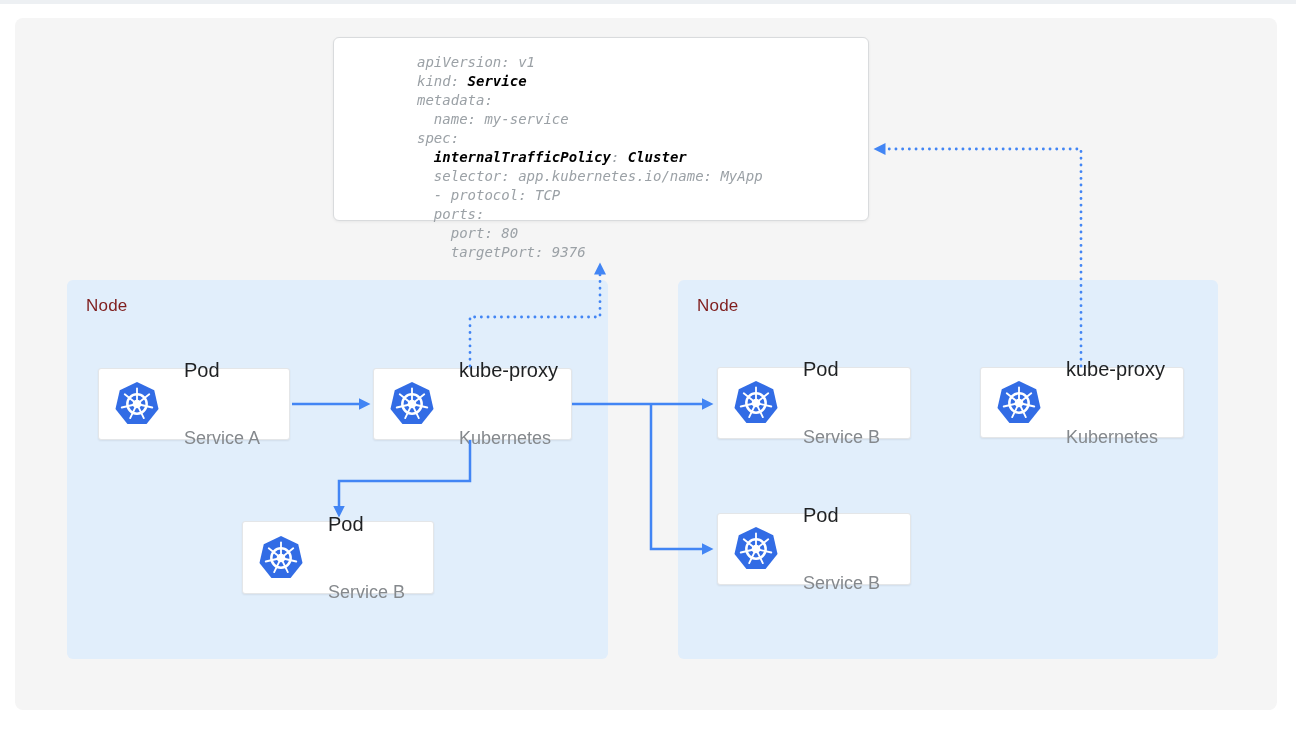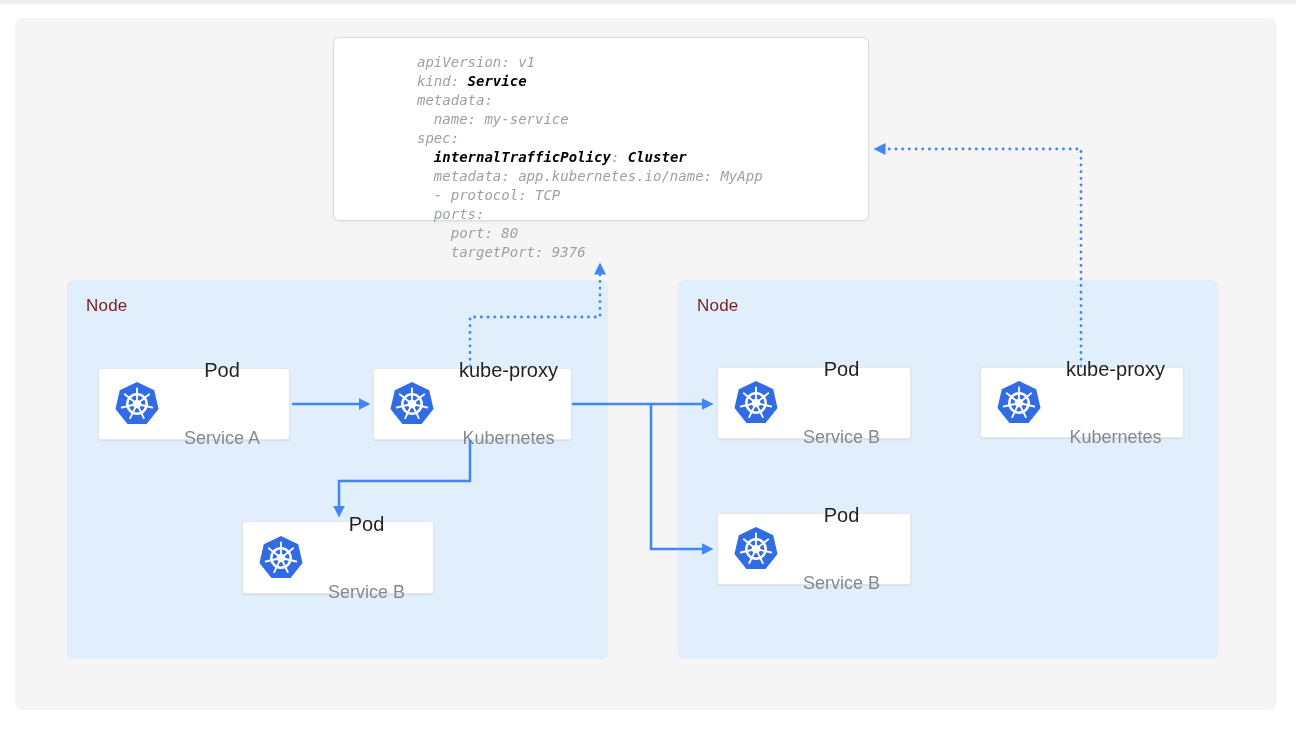--- a/index.html
+++ b/index.html
@@ -28,21 +28,21 @@
   .yaml-code{
     padding:15px 0 0 83px;
     font-family:"DejaVu Sans Mono",monospace;font-style:italic;
     font-size:14px;line-height:19px;color:#9ba1a6;
   }
   .yline{white-space:pre;}
   .ybold{font-weight:bold;color:#000000;}
   .card{
     position:absolute;display:flex;align-items:center;
     background:#fff;border:1px solid #e4e6e8;border-radius:3px;
-    box-shadow:0 1px 2px rgba(0,0,0,.07);box-sizing:border-box;text-align:center;
+    box-shadow:0 1px 2px rgba(0,0,0,.07);box-sizing:border-box;
   }
   .card-pod-a{left:98px;top:368px;width:192px;height:72px;}
   .card-kproxy-l{left:373px;top:368px;width:199px;height:72px;}
   .card-pod-b-l{left:242px;top:521px;width:192px;height:73px;}
   .card-pod-b-tr{left:717px;top:367px;width:194px;height:72px;}
   .card-pod-b-br{left:717px;top:513px;width:194px;height:72px;}
   .card-kproxy-r{left:980px;top:367px;width:204px;height:71px;}
   .k8s-logo{width:46px;height:46px;margin-left:15px;flex:0 0 auto;}
   .card-text{margin-left:24px;}
   .card-title{font-size:20px;line-height:25px;color:#1f2123;}
@@ -86,21 +86,21 @@
   </div>
 
   <div class="yaml-card">
     <div class="yaml-code">
         <div class="yline"><span>apiVersion: v1</span></div>
         <div class="yline"><span>kind: </span><span class="ybold">Service</span></div>
         <div class="yline"><span>metadata:</span></div>
         <div class="yline"><span>  name: my-service</span></div>
         <div class="yline"><span>spec:</span></div>
         <div class="yline"><span>  </span><span class="ybold">internalTrafficPolicy</span><span>: </span><span class="ybold">Cluster</span></div>
-        <div class="yline"><span>  metadata: app.kubernetes.io/name: MyApp</span></div>
+        <div class="yline"><span>  selector: app.kubernetes.io/name: MyApp</span></div>
         <div class="yline"><span>  - protocol: TCP</span></div>
         <div class="yline"><span>  ports:</span></div>
         <div class="yline"><span>    port: 80</span></div>
         <div class="yline"><span>    targetPort: 9376</span></div>
       </div>
   </div>
 
   <div class="card card-pod-a">
     <svg class="k8s-logo">
         <use href="#k8s-helm"></use>

